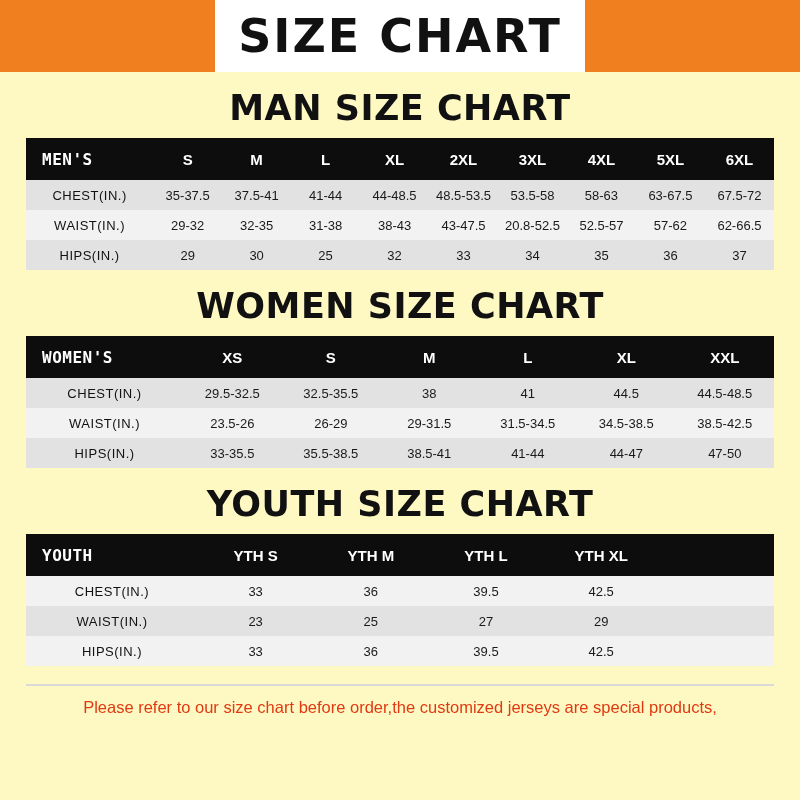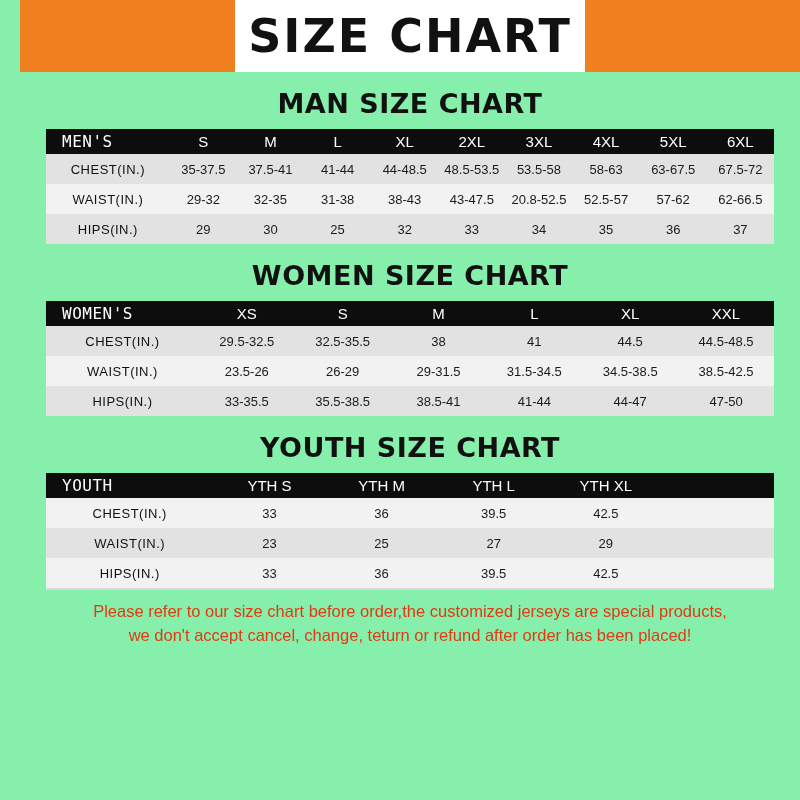--- a/index.html
+++ b/index.html
@@ -10,23 +10,22 @@
   body {
     width: 800px;
     height: 800px;
     font-family: "Liberation Sans", sans-serif;
     overflow: hidden;
   }
   .page {
     position: relative;
     width: 800px;
     height: 800px;
-    background: #86efac;
+    background: #fef9c3;
     box-sizing: border-box;
-    padding-left: 20px;
   }
   
   .banner {
     position: relative;
     height: 72px;
     background: #ffffff;
     display: flex;
     align-items: center;
     justify-content: center;
   }
@@ -50,21 +49,21 @@
     line-height: 72px;
   }
   .content {
     padding: 0 26px;
     box-sizing: border-box;
   }
   .section-title {
     text-align: center;
     font-family: "DejaVu Sans", sans-serif;
     font-weight: bold;
-    font-size: 27px;
+    font-size: 35px;
     color: #111111;
     letter-spacing: 0.5px;
     margin: 16px 0 10px 0;
   }
   table.size-table {
     width: 100%;
     border-collapse: collapse;
     table-layout: fixed;
   }
   table.size-table th,
@@ -74,22 +73,22 @@
     color: #1a1a1a;
     padding: 0;
     height: 30px;
     vertical-align: middle;
     white-space: nowrap;
   }
   table.size-table thead th {
     background: #0d0d0d;
     color: #ffffff;
     font-size: 15px;
-    height: 25px;
-    font-weight: normal;
+    height: 42px;
+    font-weight: bold;
   }
   table.size-table thead th.corner {
     text-align: left;
     padding-left: 16px;
     font-family: "DejaVu Sans Mono", monospace;
     font-size: 16px;
     letter-spacing: 0.5px;
   }
   table.size-table tbody tr.odd td { background: #e2e2e2; }
   table.size-table tbody tr.even td { background: #f2f2f2; }
@@ -97,20 +96,21 @@
     font-size: 13px;
     letter-spacing: 0.5px;
     color: #111111;
   }
   
   .men-table col.c0 { width: 17%; }
   .women-table col.c0 { width: 21%; }
   .youth-table col.c0 { width: 23%; }
 
   .footer-note {
+    margin-top: 18px;
     padding: 10px 20px 0 20px;
     border-top: 2px solid #d9d9d9;
     text-align: center;
     color: #e03a12;
     font-size: 16.5px;
     line-height: 1.45;
     font-family: "Liberation Sans", sans-serif;
   }
   .footer-note div { white-space: nowrap; }
 </style>
@@ -291,17 +291,16 @@
           <td>36</td>
           <td>39.5</td>
           <td>42.5</td>
           <td></td>
         </tr>
       </tbody>
     </table>
 
     <div class="footer-note">
       <div>Please refer to our size chart before order,the customized jerseys are special products,</div>
-      <div>we don't accept cancel, change, teturn or refund after order has been placed!</div>
     </div>
 
   </div>
 </div>
 
 </body></html>

